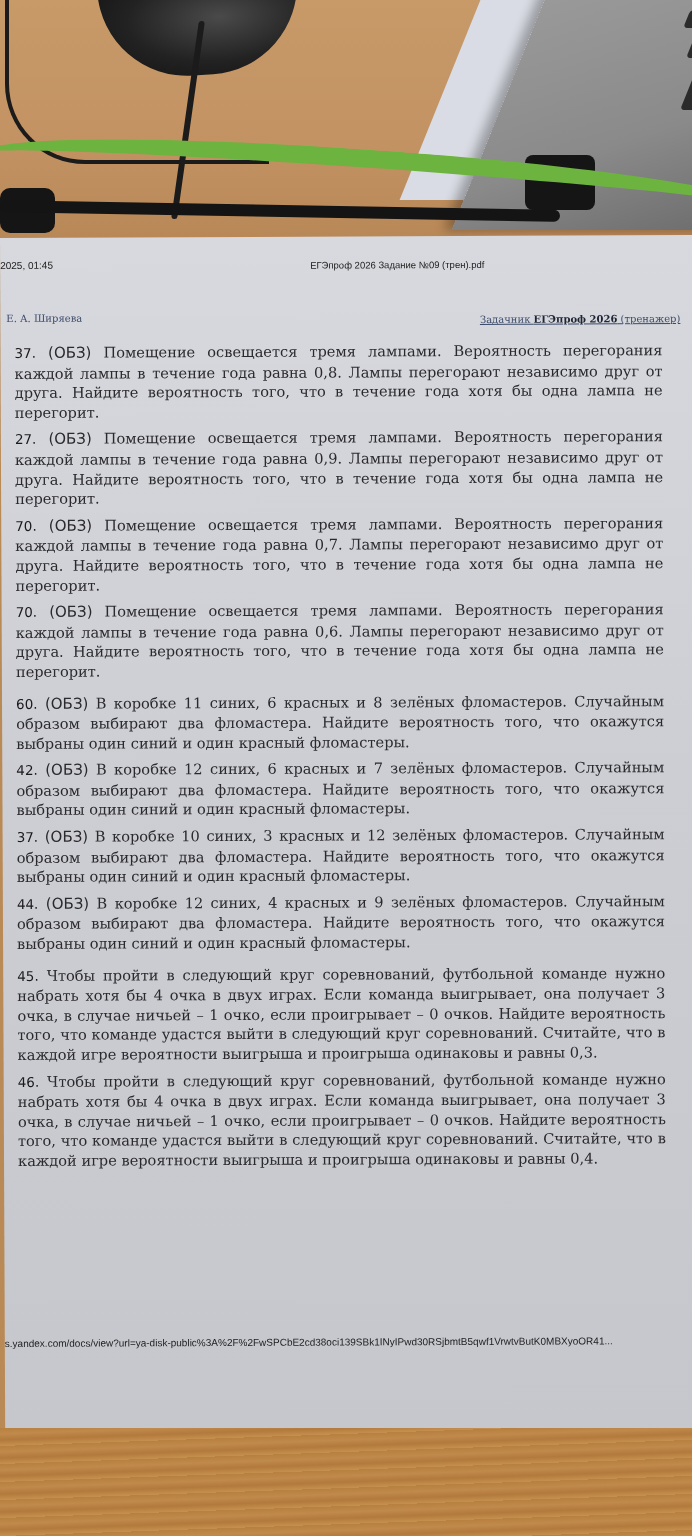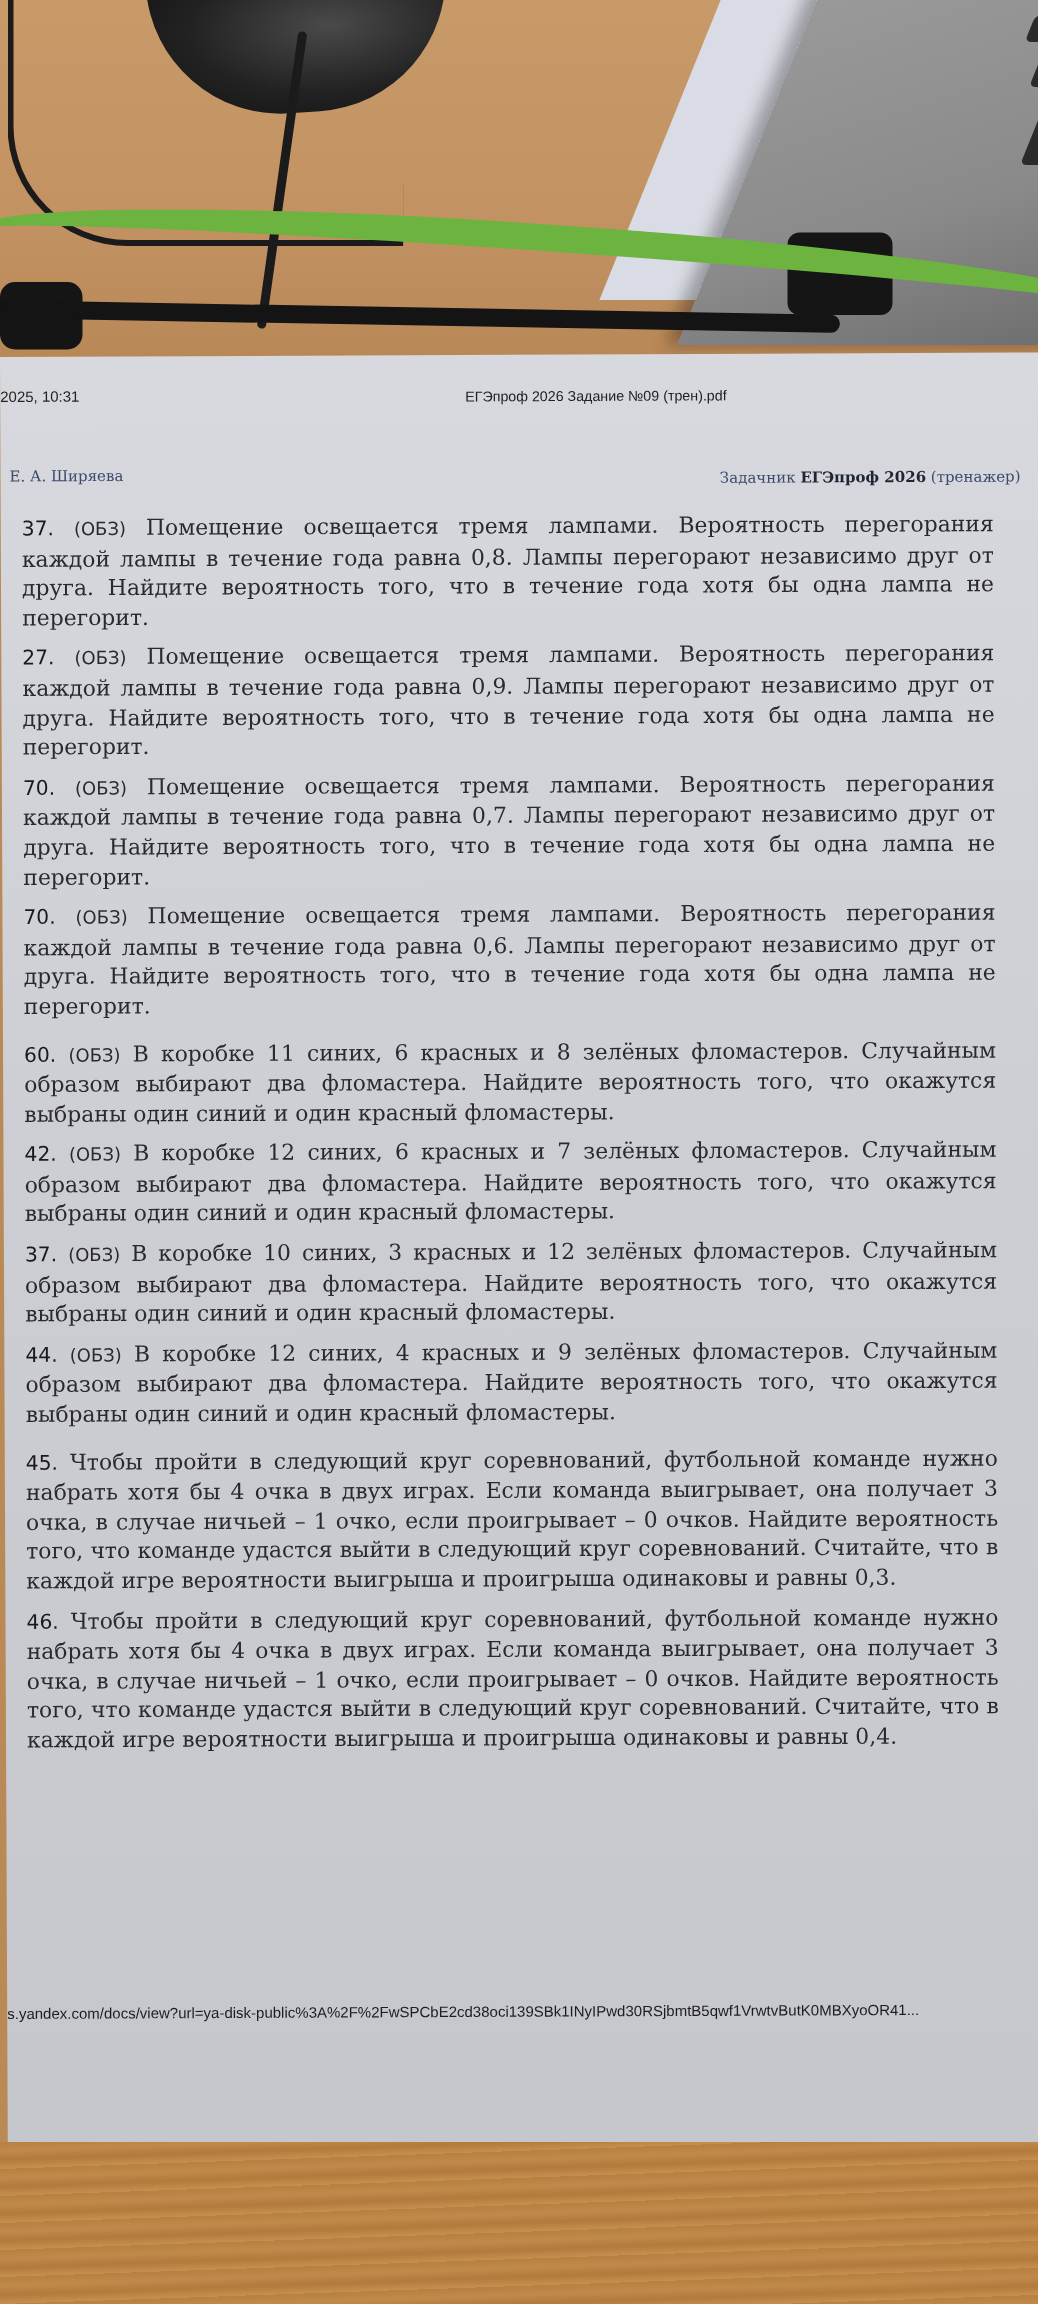--- a/index.html
+++ b/index.html
@@ -70,31 +70,31 @@
       position: absolute; top: 22px; left: 0; width: 692px; height: 20px;
       font-family: "Liberation Sans", sans-serif; font-size: 10px; color: #222;
     }
     .print-date { position: absolute; left: 0; top: 0; }
     .print-title { position: absolute; left: 310px; top: 1px; font-size: 9.5px; }
     .doc-header {
       position: absolute; top: 75px; left: 0; width: 692px; height: 20px;
       font-size: 10px; color: #3b4a6b;
     }
     .author { position: absolute; left: 6px; top: 0; }
-    .book { position: absolute; right: 12px; top: 3px; }
+    .book { position: absolute; right: 12px; top: 3px; text-decoration: underline; }
     .book b { color: #1e2535; }
     .problems {
       position: absolute; left: 14px; top: 105px; width: 648px;
       color: #2a2a2e; font-size: 14.6px; line-height: 19.6px;
       text-align: justify;
     }
     .problem { margin: 0 0 7px 0; }
     .problem.gap { margin-top: 12px; }
     .pnum { font-weight: normal; color: #1a1a1d; font-family: "DejaVu Sans", sans-serif; font-size: 13.5px; }
-    .tag { font-family: "DejaVu Sans", sans-serif; font-size: 12px; }
+    .tag { font-family: "DejaVu Sans", sans-serif; font-size: 15px; }
     .url {
       position: absolute; left: 0; top: 1100px; width: 692px;
       font-family: "Liberation Sans", sans-serif; font-size: 10px; color: #1d1d1f;
       white-space: nowrap; overflow: hidden;
     }
     
     .desk-bottom {
       position: absolute; left: 0; top: 1428px; width: 692px; height: 108px;
       background: repeating-linear-gradient(178deg, #b7803f 0px, #c08a4c 6px, #b27a3c 12px, #c5904f 18px);
     }
@@ -114,21 +114,21 @@
     <div class="key" style="left:180px;top:80px;width:60px;height:40px;"></div>
   </div>
   <div class="plug-left"></div>
   <div class="black-cable"></div>
   <div class="plug-right"></div>
   <div class="green-cable"></div>
 </div>
 
 <div class="paper">
   <div class="print-header">
-    <span class="print-date">2025, 10:31</span>
+    <span class="print-date">2025, 01:45</span>
     <span class="print-title">ЕГЭпроф 2026 Задание №09 (трен).pdf</span>
   </div>
 
   <div class="doc-header">
     <span class="author">Е. А. Ширяева</span>
     <span class="book"><span>Задачник </span><b>ЕГЭпроф 2026</b><span> (тренажер)</span></span>
   </div>
 
   <div class="problems">
     <p class="problem"><span class="pnum">37.</span> <span class="tag">(ОБЗ)</span><span> Помещение освещается тремя лампами. Вероятность перегорания каждой лампы в течение года равна 0,8. Лампы перегорают независимо друг от друга. Найдите вероятность того, что в течение года хотя бы одна лампа не перегорит.</span></p>

